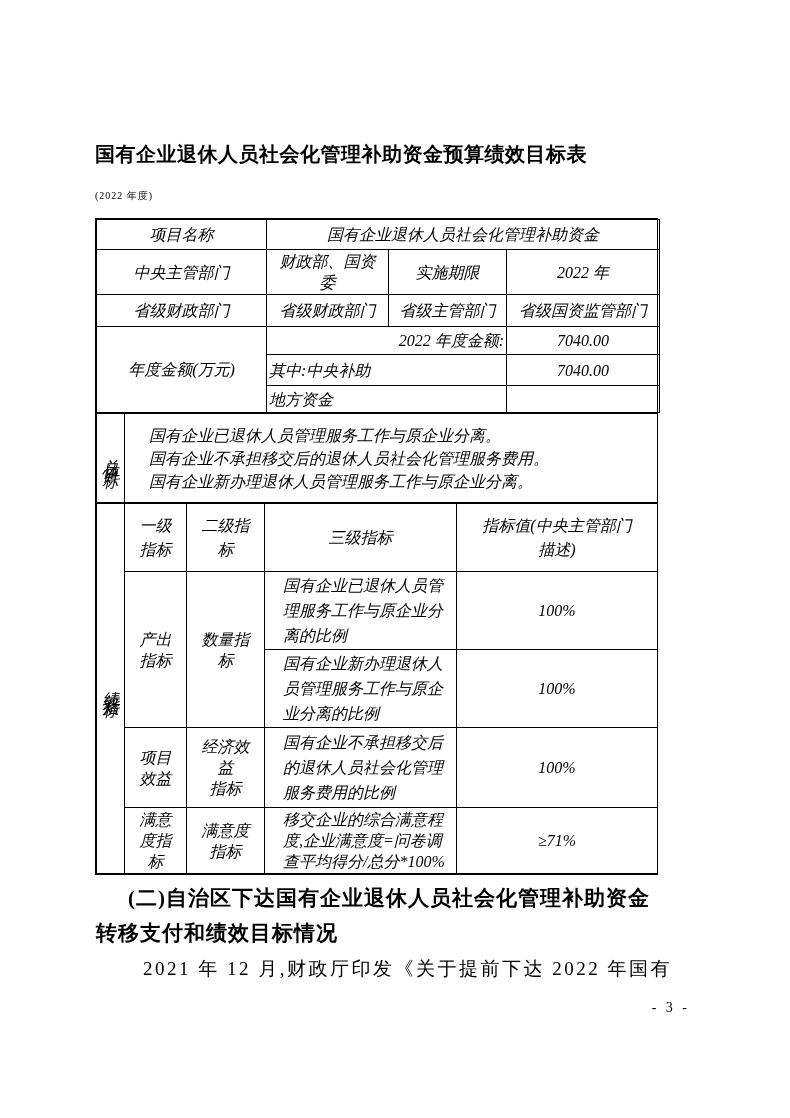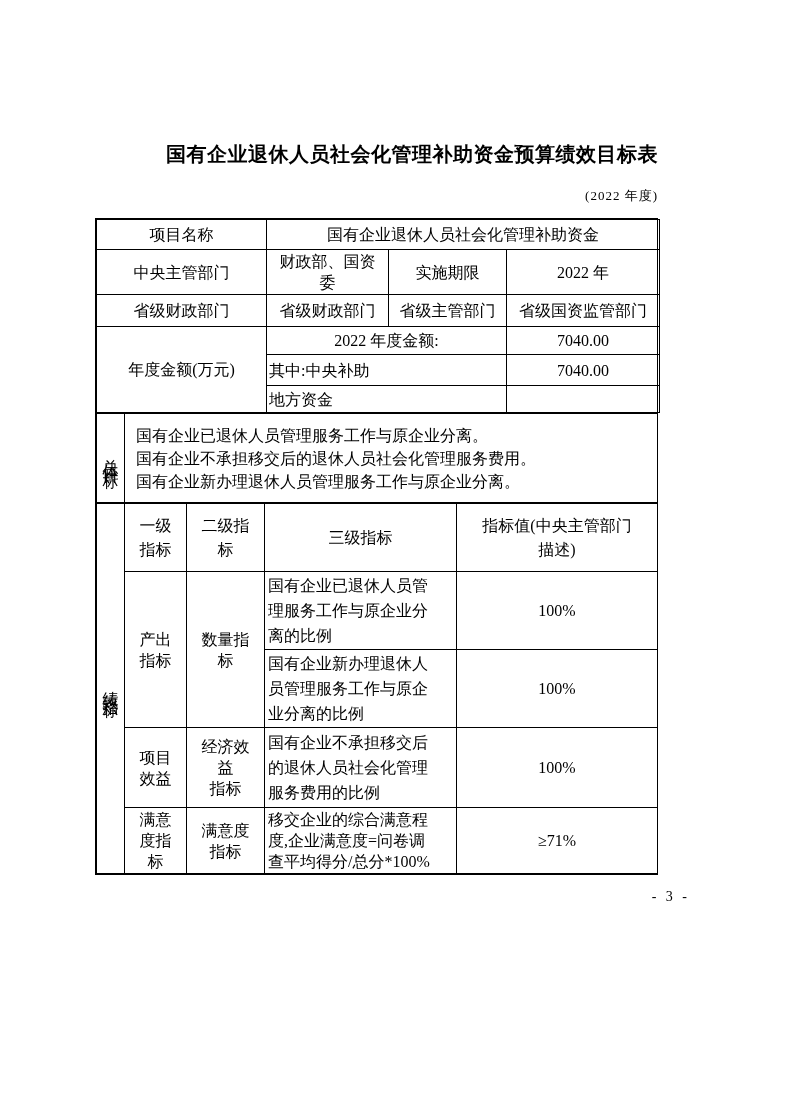--- a/index.html
+++ b/index.html
@@ -5,45 +5,45 @@
   * { box-sizing: border-box; }
   html,body { margin:0; padding:0; }
   body {
     width:790px; height:1118px; overflow:hidden;
     background:#ffffff; color:#000;
     font-family:"Liberation Serif","DejaVu Serif",serif;
   }
   .page { position:relative; width:790px; height:1118px; }
 
   .doc-title {
-    margin:142px 0 0 95px; width:563px; text-align:right;
+    margin:142px 0 0 95px; width:563px; text-align:left;
     font-family:"Liberation Sans","DejaVu Sans",sans-serif;
     font-weight:bold; font-size:20px; letter-spacing:0.5px; line-height:24px;
   }
   .doc-subtitle {
-    margin:20px 0 0 95px; width:563px; text-align:right;
-    font-size:13px; letter-spacing:1px; line-height:20px;
+    margin:20px 0 0 95px; width:563px; text-align:left;
+    font-size:10px; letter-spacing:1px; line-height:20px;
   }
 
   .table-wrap {
     margin:12px 0 0 95px; width:563px;
     border:1px solid #000;
   }
-  table { border-collapse:collapse; table-layout:fixed; width:100%; }
+  table { border-collapse:collapse; table-layout:fixed; width:100%;font-style:italic; }
   td {
     border:1px solid #000; padding:1px 2px;
     font-size:16px; line-height:21px; vertical-align:middle;
     overflow:hidden;
   }
   .c  { text-align:center; }
   .pre{ white-space:pre-line; }
-  .fl { text-align:center;  }
+  .fl { text-align:right;  }
   .fr { padding-right:42px; }
-  .goal { text-align:left; padding-left:11px; line-height:23px; white-space:pre-line; }
-  .l3 { text-align:left; padding-left:3px; line-height:25px; white-space:pre-line; }
+  .goal { text-align:left; padding-left:24px; line-height:23px; white-space:pre-line; }
+  .l3 { text-align:left; padding-left:18px; line-height:25px; white-space:pre-line; }
   .tight { line-height:21px; }
   .hdr { line-height:24px; }
   .vcell { text-align:center; vertical-align:middle; padding:0; }
   .vtext {
     display:inline-block;
     writing-mode:vertical-lr; text-orientation:upright;
     letter-spacing:4px; font-size:16px; line-height:26px;
   }
 
   .section-heading {
@@ -189,15 +189,18 @@
 指标</td>
         <td class="l3 tight">移交企业的综合满意程
 度,企业满意度=问卷调
 查平均得分/总分*100%</td>
         <td class="c">≥71%</td>
       </tr>
     </tbody>
       </table>
   </div>
 
+  <div class="section-heading">(二)自治区下达国有企业退休人员社会化管理补助资金
+转移支付和绩效目标情况</div>
+  <div class="paragraph">2021 年 12 月,财政厅印发《关于提前下达 2022 年国有</div>
   <div class="page-number">- 3 -</div>
 
 </div>
 
 </body></html>

